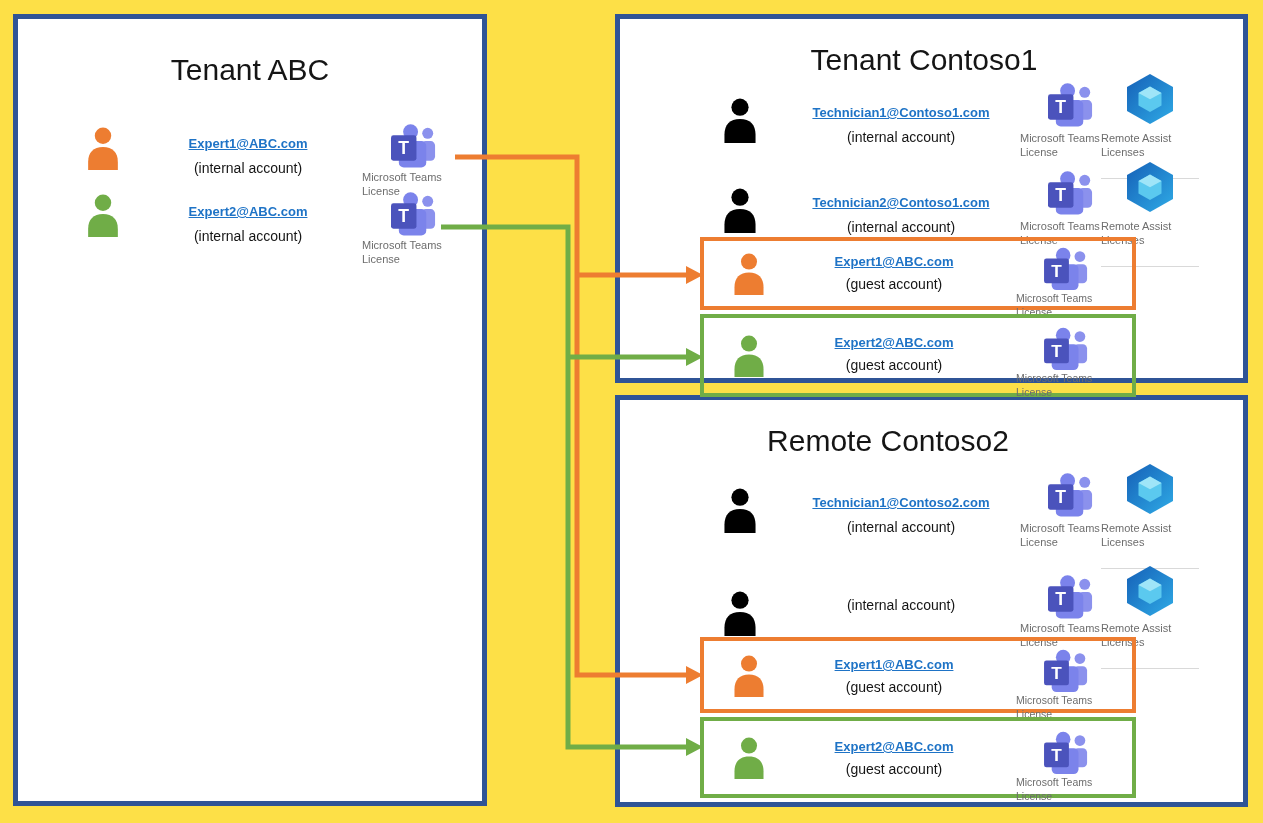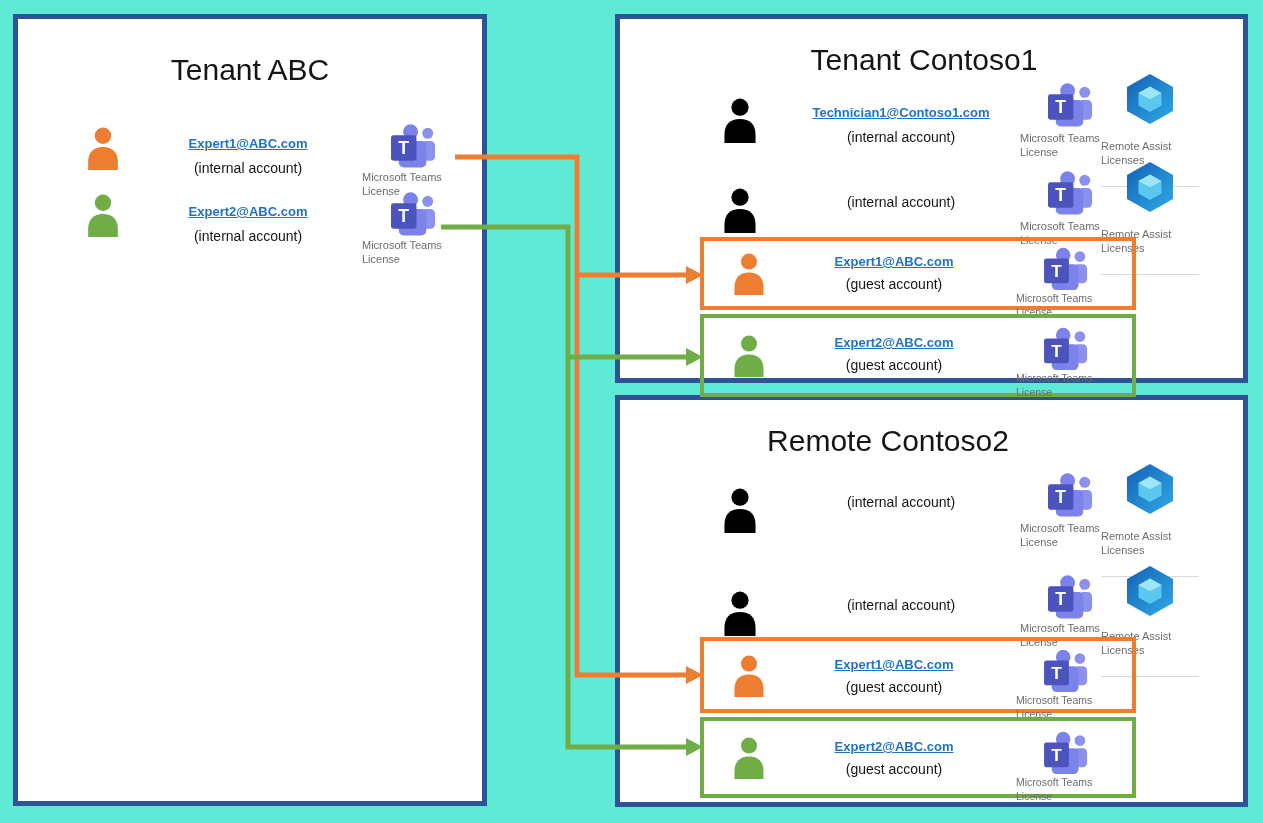--- a/index.html
+++ b/index.html
@@ -1,33 +1,33 @@
 <!DOCTYPE html>
 <html><head>
 <meta charset="utf-8">
 <style>
   html,body{margin:0;padding:0;background:#fff;}
-  .canvas{position:relative;width:1263px;height:823px;background:#5eead4;overflow:hidden;
+  .canvas{position:relative;width:1263px;height:823px;background:#fde047;overflow:hidden;
           font-family:"Liberation Sans",sans-serif;color:#151515;}
   .tenant-box{position:absolute;border:5px solid #2F5496;background:#fff;z-index:1;box-sizing:border-box;}
   .guest-box{position:absolute;border:4px solid;background:transparent;z-index:5;box-sizing:border-box;}
   .guest-box.orange{border-color:#ED7D31;}
   .guest-box.green{border-color:#70AD47;}
   .title{position:absolute;font-size:30px;line-height:34px;color:#151515;text-align:center;z-index:2;white-space:nowrap;}
   .utext{position:absolute;text-align:center;z-index:4;}
   .email{display:block;color:#1E73C6;text-decoration:underline;font-size:13px;line-height:25px;cursor:pointer;white-space:nowrap;font-weight:bold;}
   .note{display:block;color:#151515;font-size:14px;line-height:25px;white-space:nowrap;}
   .gtext .email,.gtext .note{line-height:23px;}
   .person{position:absolute;z-index:4;}
   .person.orange{color:#ED7D31;}
   .person.green{color:#70AD47;}
   .person.black{color:#000000;}
   .lic-icon{position:absolute;z-index:4;}
   .lic-label{position:absolute;font-size:11px;line-height:13.5px;color:#6D6D6D;z-index:4;}
-  .ra-line{border-bottom:1px solid #D9D9D9;padding-bottom:19px;margin-top:8px;}
+  .ra-line{border-bottom:1px solid #D9D9D9;padding-bottom:19px;}
   .arrows{position:absolute;left:0;top:0;z-index:10;pointer-events:none;}
 </style>
 </head>
 <body>
 
 <div class="canvas">
 
   <svg width="0" height="0" style="position:absolute" aria-hidden="true">
     <defs>
       <linearGradient id="raGrad" x1="0" y1="0" x2="1" y2="1">
@@ -97,20 +97,21 @@
   <div class="lic-label" style="left:1020px;top:132px;width:104px;">Microsoft Teams License</div>
   <svg class="lic-icon" style="left:1121px;top:72px;" width="58" height="54">
       <use href="#icon-ra"></use>
     </svg>
   <div class="lic-label ra-line" style="left:1101px;top:132px;width:98px;">Remote Assist Licenses</div>
 
   <svg class="person black" style="left:722px;top:188px;" width="36" height="45">
       <use href="#icon-person"></use>
     </svg>
   <div class="utext" style="left:770px;top:190px;width:262px;">
+    <a class="email">Technician2@Contoso1.com</a>
     <span class="note">(internal account)</span>
   </div>
   <svg class="lic-icon" style="left:1048px;top:170px;" width="47" height="46">
       <use href="#icon-teams"></use>
     </svg>
   <div class="lic-label" style="left:1020px;top:220px;width:104px;">Microsoft Teams License</div>
   <svg class="lic-icon" style="left:1121px;top:160px;" width="58" height="54">
       <use href="#icon-ra"></use>
     </svg>
   <div class="lic-label ra-line" style="left:1101px;top:220px;width:98px;">Remote Assist Licenses</div>
@@ -143,20 +144,21 @@
     <div class="lic-label" style="left:312px;top:54px;width:104px;font-size:10.5px;">Microsoft Teams License</div>
   </div>
 
   <div class="tenant-box" style="left:615px;top:395px;width:633px;height:412px;"></div>
   <div class="title" style="left:615px;top:424px;width:546px;">Remote Contoso2</div>
 
   <svg class="person black" style="left:722px;top:488px;" width="36" height="45">
       <use href="#icon-person"></use>
     </svg>
   <div class="utext" style="left:770px;top:490px;width:262px;">
+    <a class="email">Technician1@Contoso2.com</a>
     <span class="note">(internal account)</span>
   </div>
   <svg class="lic-icon" style="left:1048px;top:472px;" width="47" height="46">
       <use href="#icon-teams"></use>
     </svg>
   <div class="lic-label" style="left:1020px;top:522px;width:104px;">Microsoft Teams License</div>
   <svg class="lic-icon" style="left:1121px;top:462px;" width="58" height="54">
       <use href="#icon-ra"></use>
     </svg>
   <div class="lic-label ra-line" style="left:1101px;top:522px;width:98px;">Remote Assist Licenses</div>

